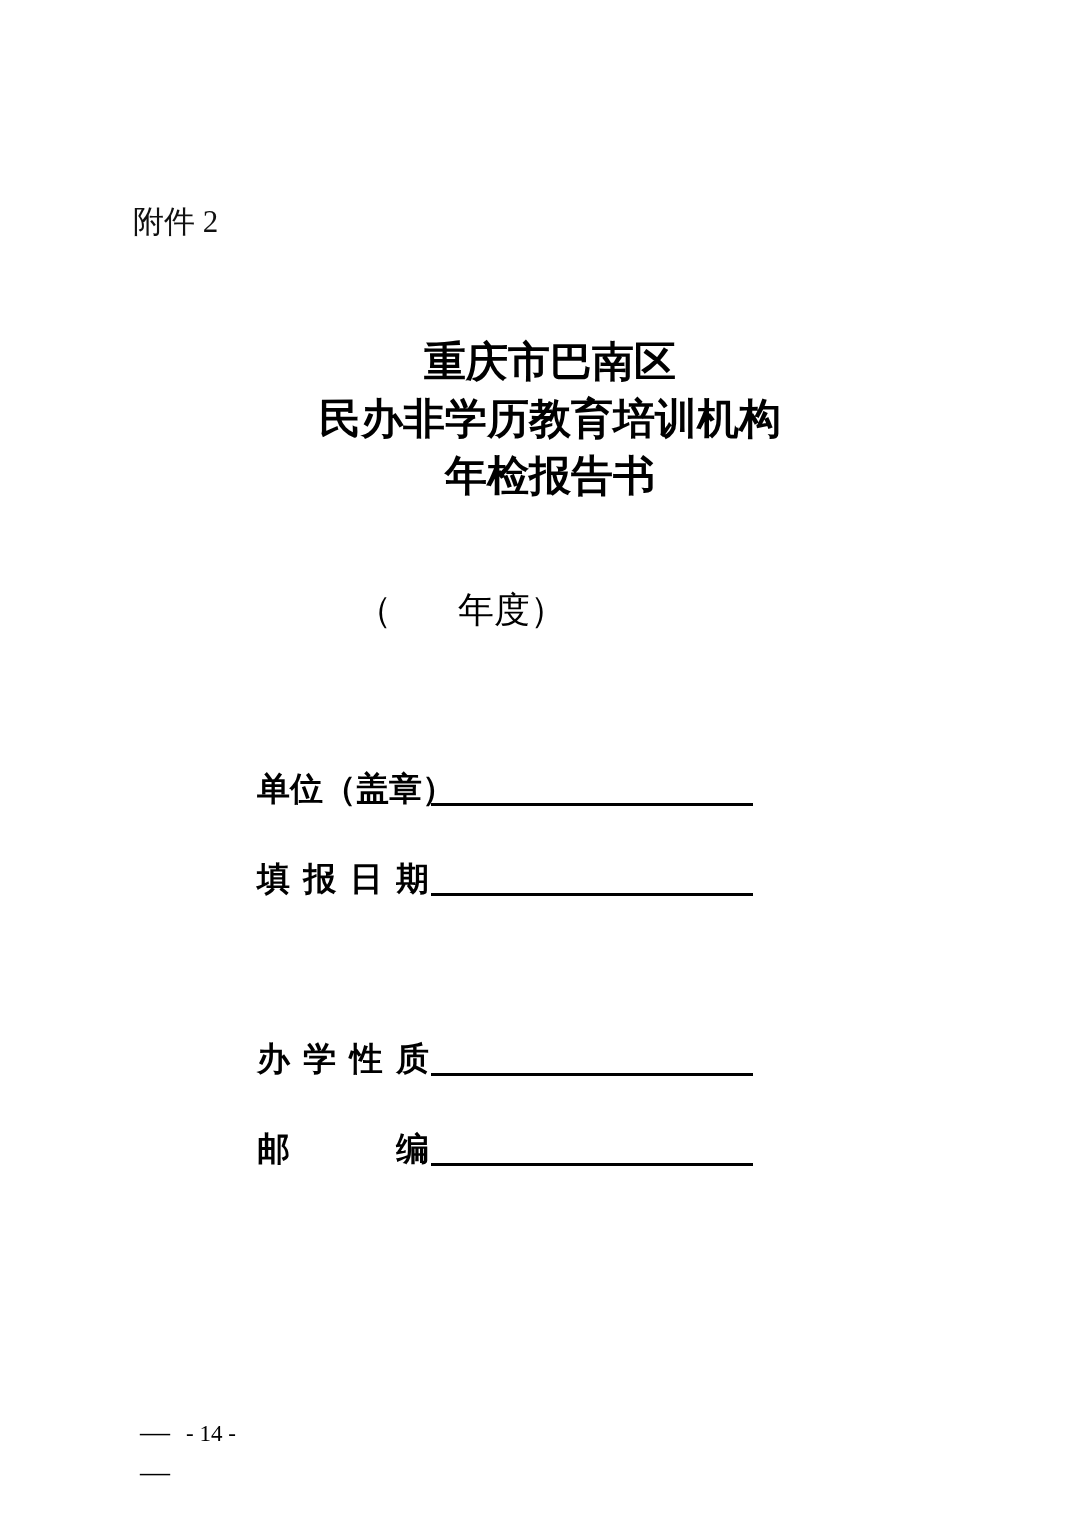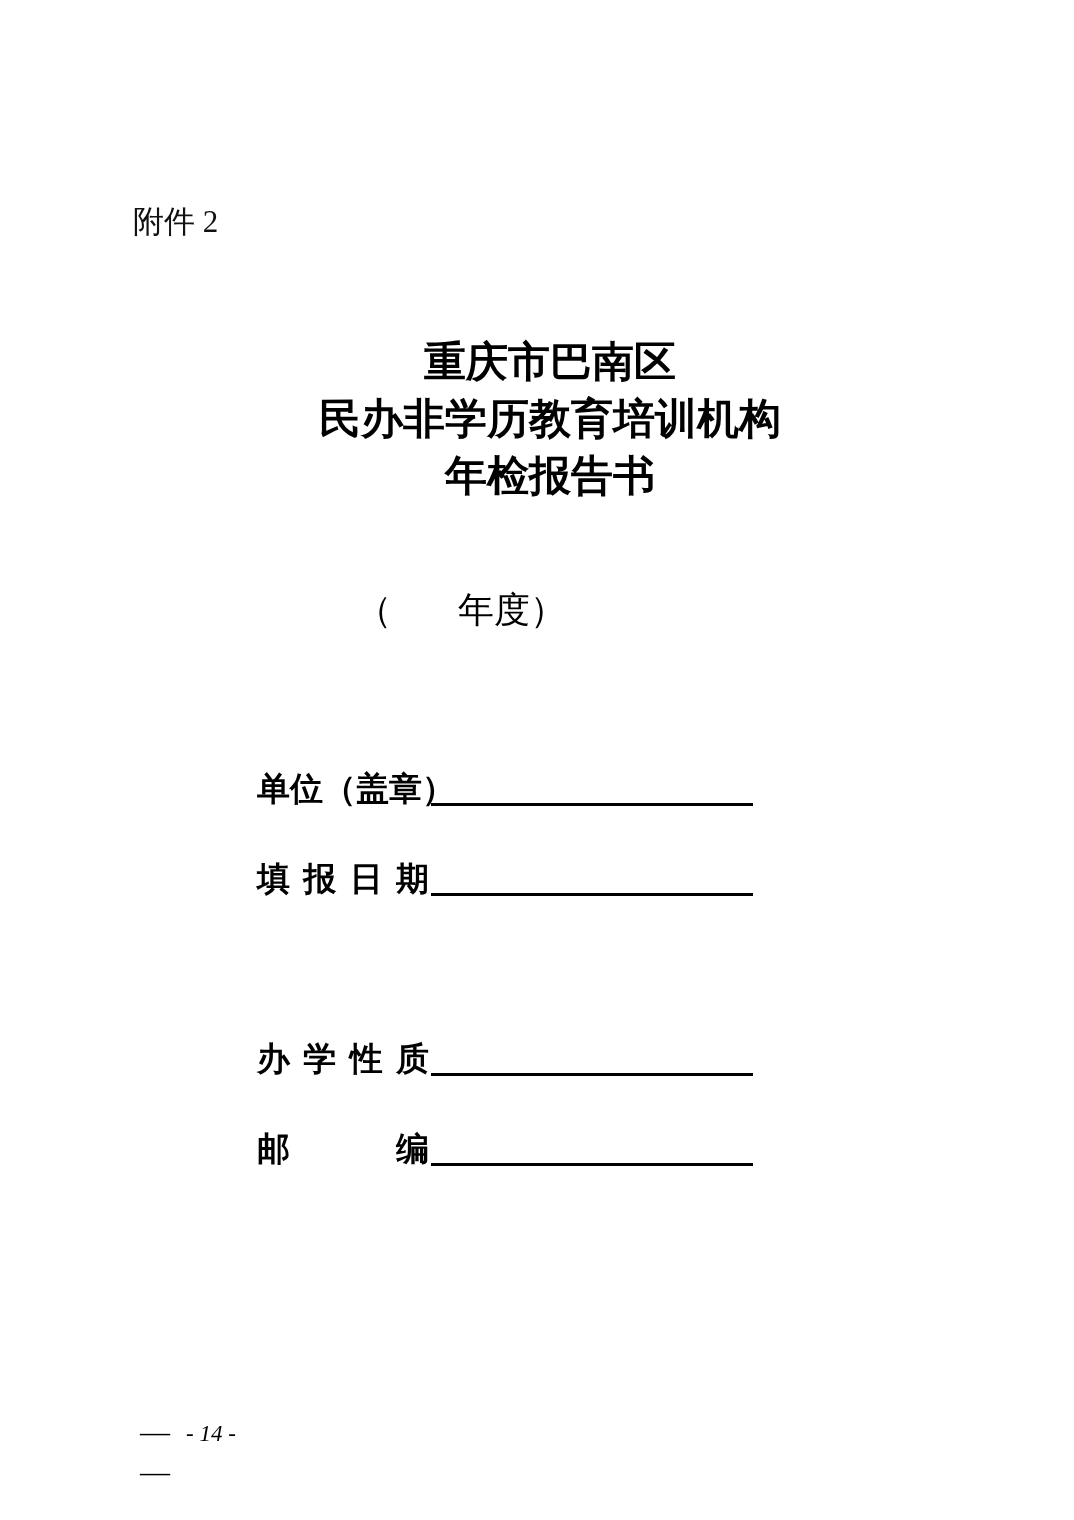--- a/index.html
+++ b/index.html
@@ -113,21 +113,20 @@
     top: 1417px;
     font-size: 30px;
     line-height: 30px;
   }
   .page-number {
     position: absolute;
     left: 186px;
     top: 1421px;
     font-size: 23px;
     line-height: 26px;
-    font-style: italic;
   }
   .footer-dash-bottom {
     position: absolute;
     left: 140px;
     top: 1457px;
     font-size: 30px;
     line-height: 30px;
   }
 </style>
 </head>

